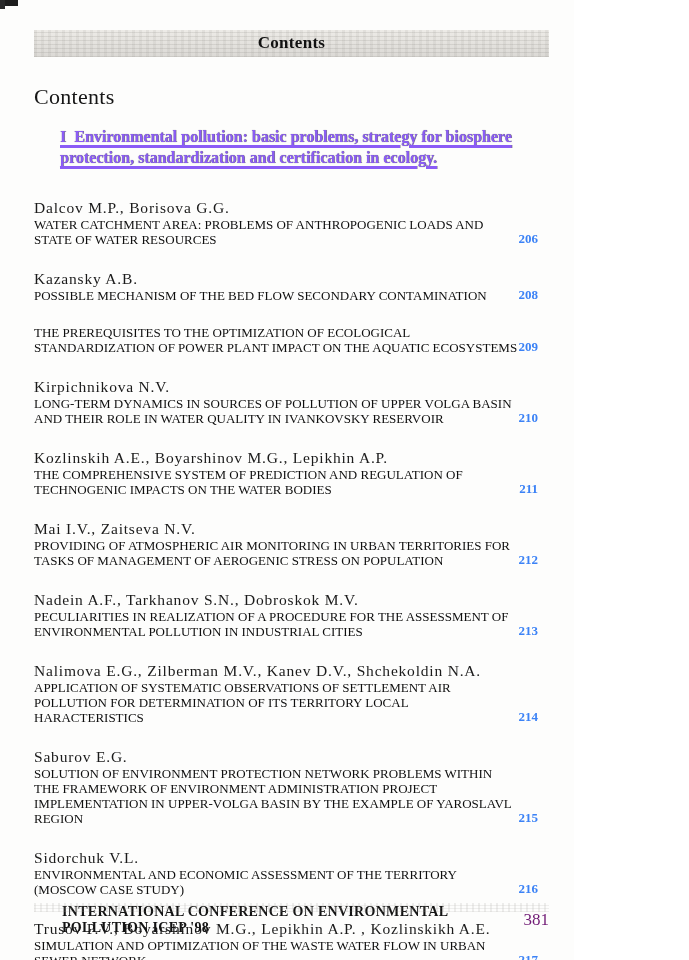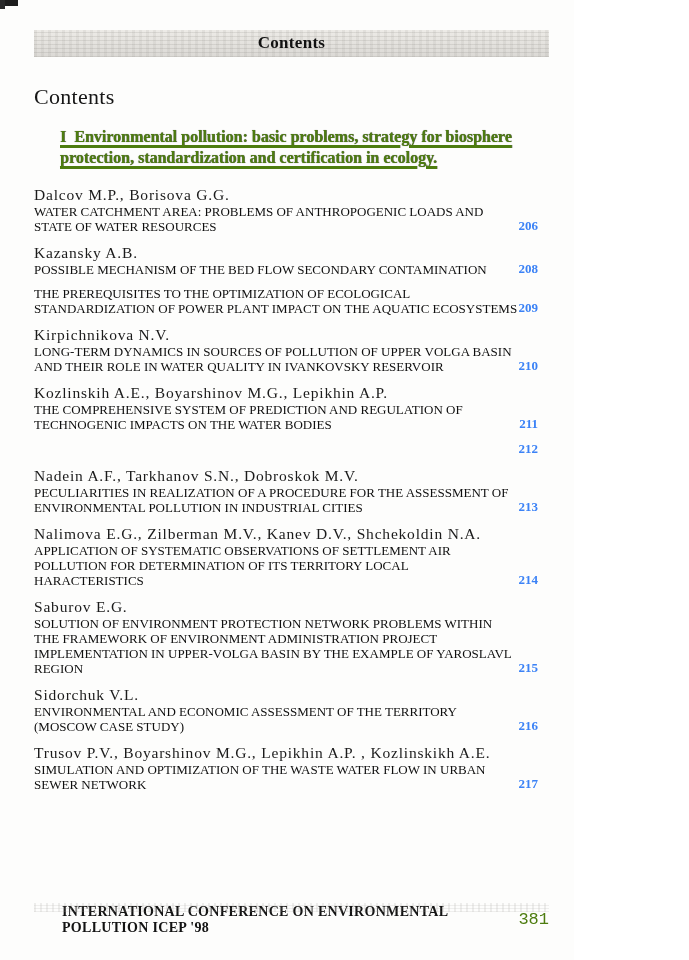--- a/index.html
+++ b/index.html
@@ -50,33 +50,33 @@
     line-height: 26px;
     margin: 0 0 16px 0;
     letter-spacing: 0.3px;
   }
   .section-title {
     margin: 0 0 17px 26px;
     max-width: 596px;
     font-weight: 700;
     font-size: 16px;
     line-height: 21px;
-    color: #4d7c0f;
+    color: #8b5cf6;
     text-decoration: underline;
     text-decoration-thickness: 2.5px;
     text-underline-offset: 3px;
     text-shadow: 0.5px 0 0 rgba(25,25,25,0.55), 0 0 1px rgba(25,25,25,0.45);
   }
   .toc-list { }
   .entry {
     display: flex;
     align-items: flex-end;
     margin-bottom: 9px;
   }
-  .entry-left { width: 552px; }
+  .entry-left { width: 552px; margin-top: 13px; }
   .authors {
     font-size: 15.5px;
     line-height: 19px;
     letter-spacing: 0.8px;
     color: #1b1b1b;
   }
   .title {
     font-weight: 400;
     font-size: 13px;
     line-height: 15px;
@@ -106,23 +106,23 @@
   }
   .footer-conference {
     margin-left: 28px;
     font-weight: 700;
     font-size: 14px;
     letter-spacing: 0.3px;
     color: #131313;
   }
   .footer-pagenum {
     margin-left: auto;
-    font-family: Liberation Mono, monospace;
+    font-family: Liberation Serif, serif;
     font-size: 17px;
-    color: #4d7c0f;
+    color: #701a75;
   }
 </style>
 </head>
 <body>
 
 <div class="page">
 
   <div class="corner-mark"></div>
   <div class="corner-mark2"></div>
 
@@ -170,20 +170,24 @@
 
   <div class="entry">
     <div class="entry-left">
       <div class="authors">Kozlinskih A.E., Boyarshinov M.G., Lepikhin A.P.</div>
       <div class="title">THE COMPREHENSIVE SYSTEM OF PREDICTION AND REGULATION OF TECHNOGENIC IMPACTS ON THE WATER BODIES</div>
     </div>
     <div class="pagenum">211</div>
   </div>
 
   <div class="entry">
+    <div class="entry-left">
+      <div class="authors">Mai I.V., Zaitseva N.V.</div>
+      <div class="title">PROVIDING OF ATMOSPHERIC AIR MONITORING IN URBAN TERRITORIES FOR TASKS OF MANAGEMENT OF AEROGENIC STRESS ON POPULATION</div>
+    </div>
     <div class="pagenum">212</div>
   </div>
 
   <div class="entry">
     <div class="entry-left">
       <div class="authors">Nadein A.F., Tarkhanov S.N., Dobroskok M.V.</div>
       <div class="title">PECULIARITIES IN REALIZATION OF A PROCEDURE FOR THE ASSESSMENT OF ENVIRONMENTAL POLLUTION IN INDUSTRIAL CITIES</div>
     </div>
     <div class="pagenum">213</div>
   </div>

